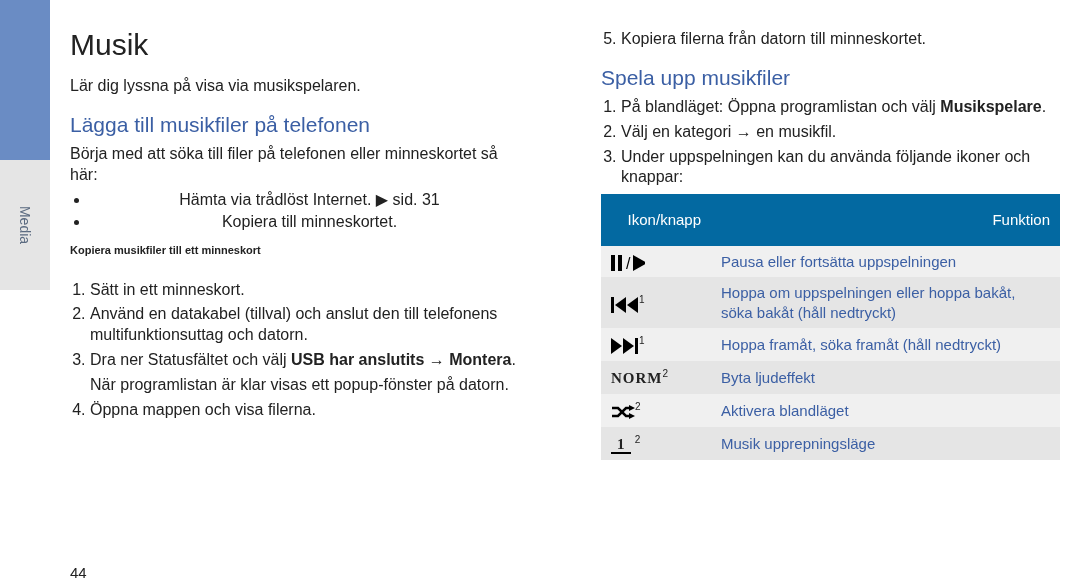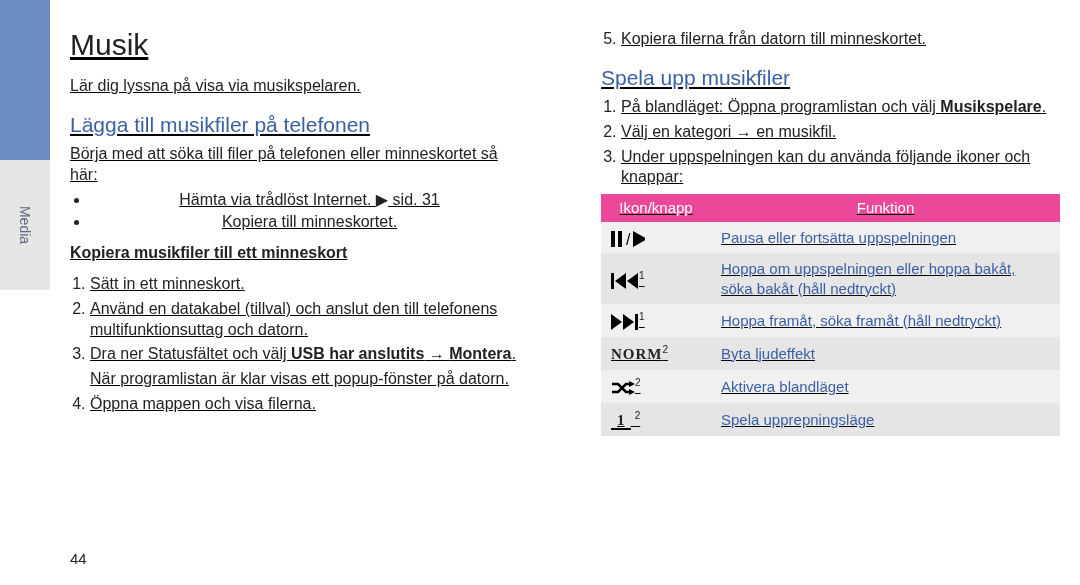--- a/index.html
+++ b/index.html
@@ -46,70 +46,69 @@
     white-space: nowrap;
   }
   .main {
     position: absolute;
     left: 70px;
     top: 25px;
     right: 20px;
     bottom: 10px;
     display: flex;
     gap: 72px;
-    text-decoration: underline;
   }
   .col {
     flex: 1;
     font-size: 16px;
     color: #222;
     line-height: 1.3;
   }
   h1 {
     font-size: 30px;
     font-weight: normal;
     margin: 0 0 12px 0;
     color: #222;
   }
   h2.blue {
     font-size: 21px;
     font-weight: normal;
     color: #3b5fa4;
     margin: 14px 0 6px 0;
   }
   h3 {
-    font-size: 16px;
+    font-size: 11px;
     font-weight: bold;
-    margin: 10px 0 10px 0;
+    margin: 10px 0 22px 0;
   }
   p { margin: 4px 0; }
   ul { margin: 4px 0; padding-left: 20px; text-align: center; }
   ul li { margin: 2px 0; }
   ol { margin: 4px 0; padding-left: 20px; }
   ol li { margin: 4px 0; }
   b { font-weight: bold; }
   .pagenum {
     position: absolute;
     left: 70px;
-    bottom: 18px;
+    bottom: 4px;
     font-size: 15px;
     color: #222;
   }
   table.icon-table {
     border-collapse: collapse;
     width: 100%;
     margin-top: 6px;
     font-size: 15px;
   }
   table.icon-table th {
-    background: #ec4899;
+    background: #0369a1;
     color: #fff;
     font-weight: normal;
-    text-align: center;
-    padding: 4px 10px;
+    text-align: right;
+    padding: 16px 10px;
   }
   table.icon-table tr:nth-child(even) td { background: #f0f0f0; }
   table.icon-table tr:nth-child(odd) td  { background: #e5e5e5; }
   table.icon-table td {
     padding: 6px 10px;
     vertical-align: middle;
   }
   table.icon-table td.func {
     color: #3b5fa4;
   }
@@ -231,20 +230,20 @@
           </svg><span class="sup">2</span>
         </td>
         <td class="func">Aktivera blandläget</td>
       </tr>
 
       <tr>
         <td class="icon-cell">
           <span style="border-bottom:2px solid #000; padding:0 6px; font-weight:bold; font-family:serif;">1</span>
           <span class="sup">2</span>
         </td>
-        <td class="func">Spela upprepningsläge</td>
+        <td class="func">Musik upprepningsläge</td>
       </tr>
     </tbody>
       </table>
   </div>
 </div>
 
 <div class="pagenum">44</div>
 
 </body></html>

